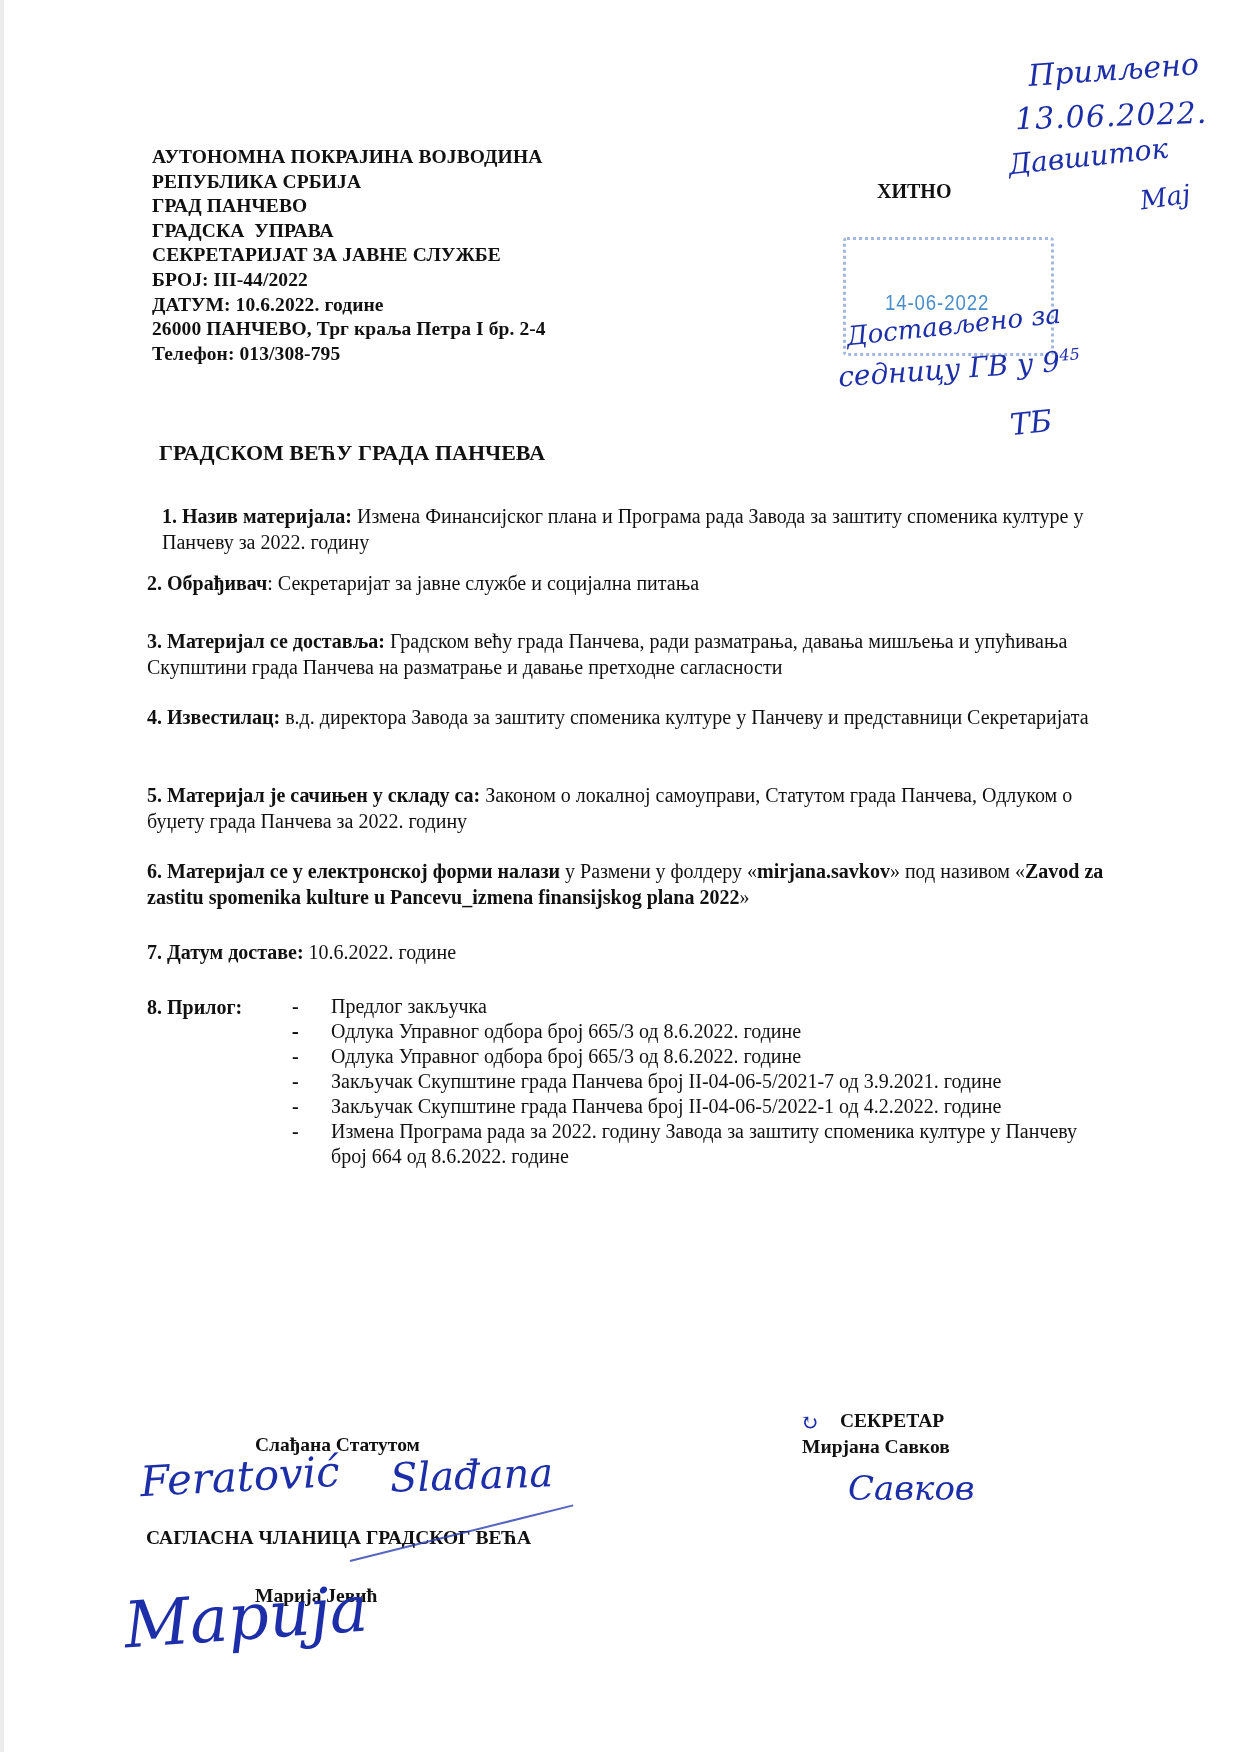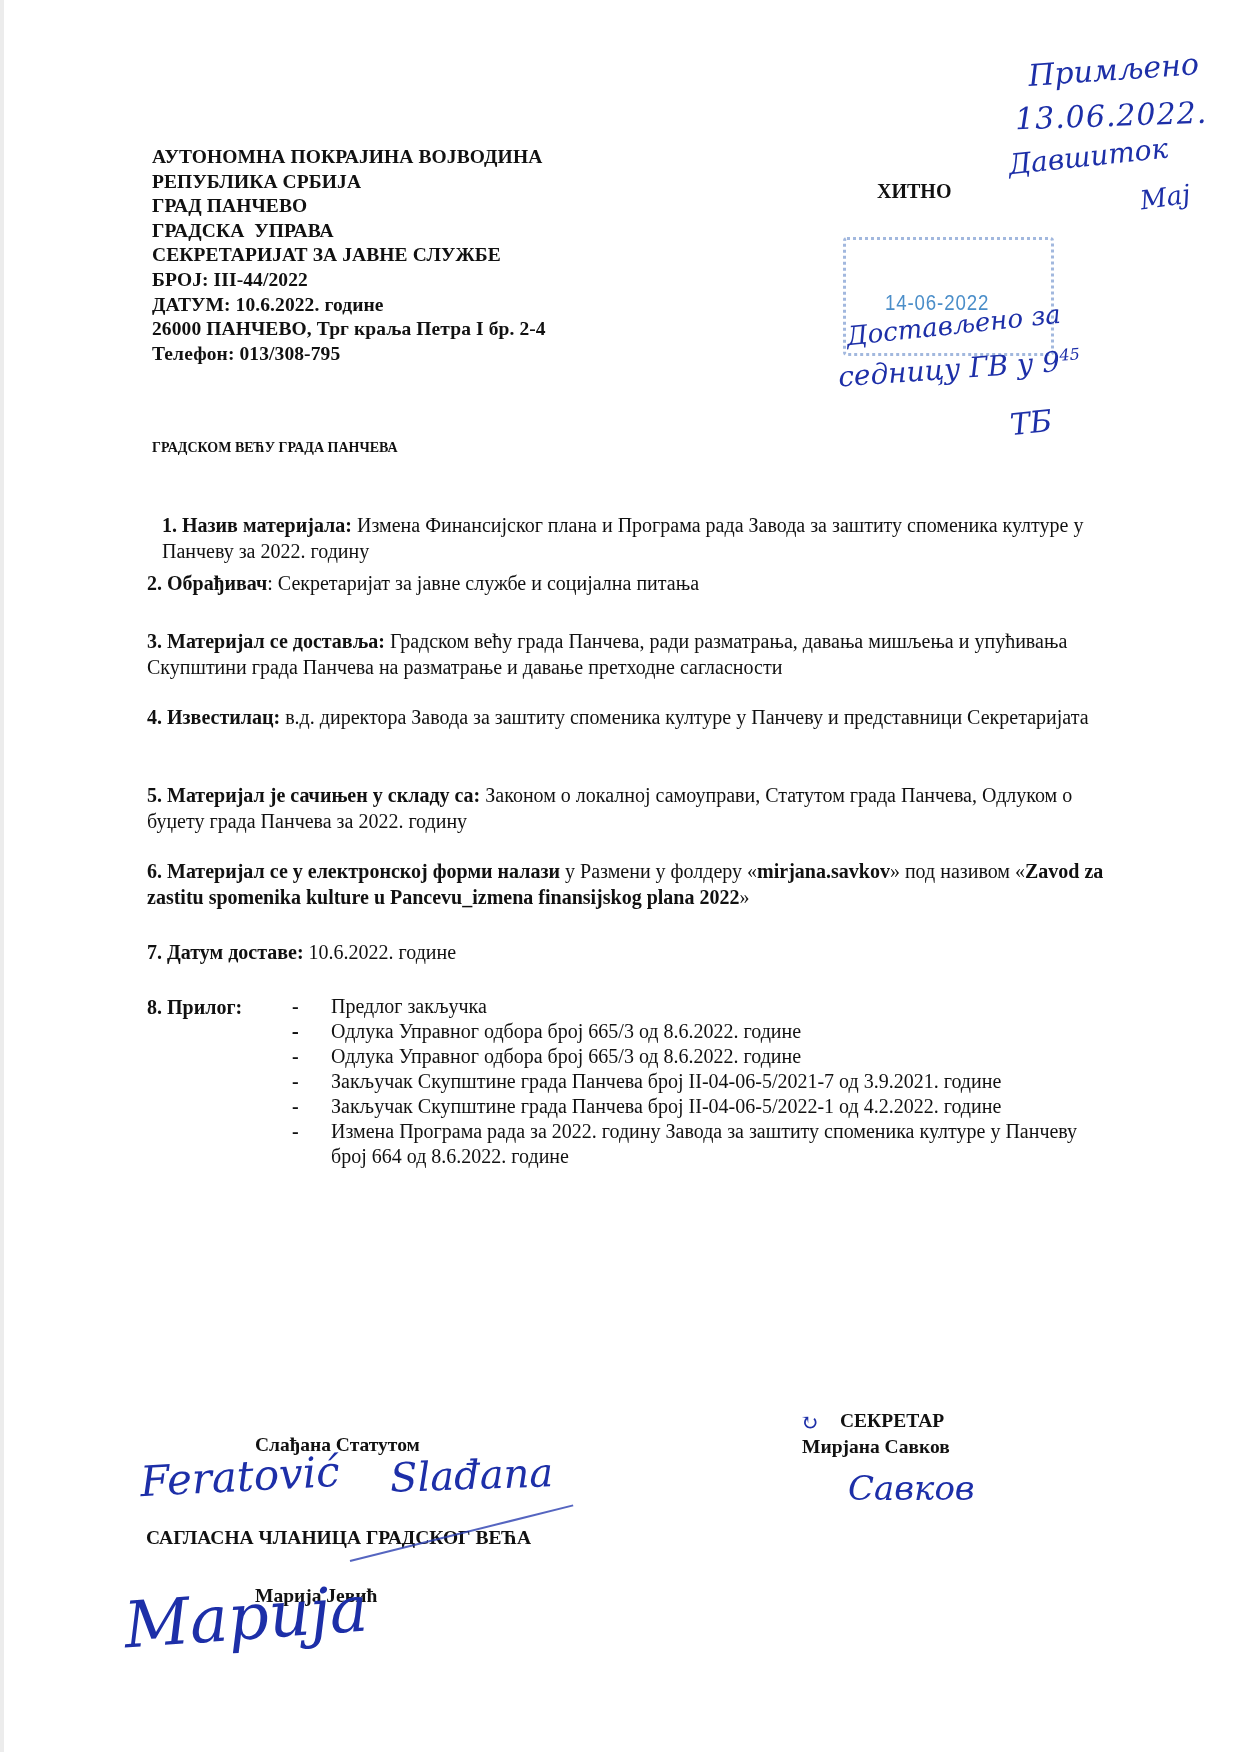--- a/index.html
+++ b/index.html
@@ -39,29 +39,29 @@
       position: absolute; left: 885px; top: 290px;
       font-family: "Liberation Sans", sans-serif; font-size: 22px; color: #4b8ec9;
       letter-spacing: 1px; transform: scaleX(0.85); transform-origin: left;
     }
     .hw-delivered { left: 846px; top: 310px; font-size: 26px; transform: rotate(-6deg); }
     .hw-session { left: 838px; top: 352px; font-size: 28px; transform: rotate(-4deg); }
     .hw-initials { left: 1010px; top: 405px; font-size: 30px; transform: rotate(-6deg); }
 
     
     .addressee {
-      position: absolute; left: 152px; top: 440px;
-      font-weight: bold; font-size: 14px;
+      position: absolute; left: 159px; top: 440px;
+      font-weight: bold; font-size: 22px;
     }
 
     
     .items { position: absolute; left: 147px; top: 494px; width: 960px; font-size: 20px; line-height: 26px; }
     .item { position: absolute; left: 0; width: 960px; }
     .item .lbl { font-weight: bold; }
-    .item-1 { top: 18px; left: 15px; }
+    .item-1 { top: 9px; left: 15px; }
     .item-2 { top: 76px; }
     .item-3 { top: 134px; }
     .item-4 { top: 210px; }
     .item-5 { top: 288px; }
     .item-6 { top: 364px; }
     .item-7 { top: 445px; }
     .mono-bold { font-weight: bold; }
 
     .attachments { position: absolute; left: 0; top: 500px; width: 960px; }
     .att-label { position: absolute; left: 0; top: 0; font-weight: bold; }

